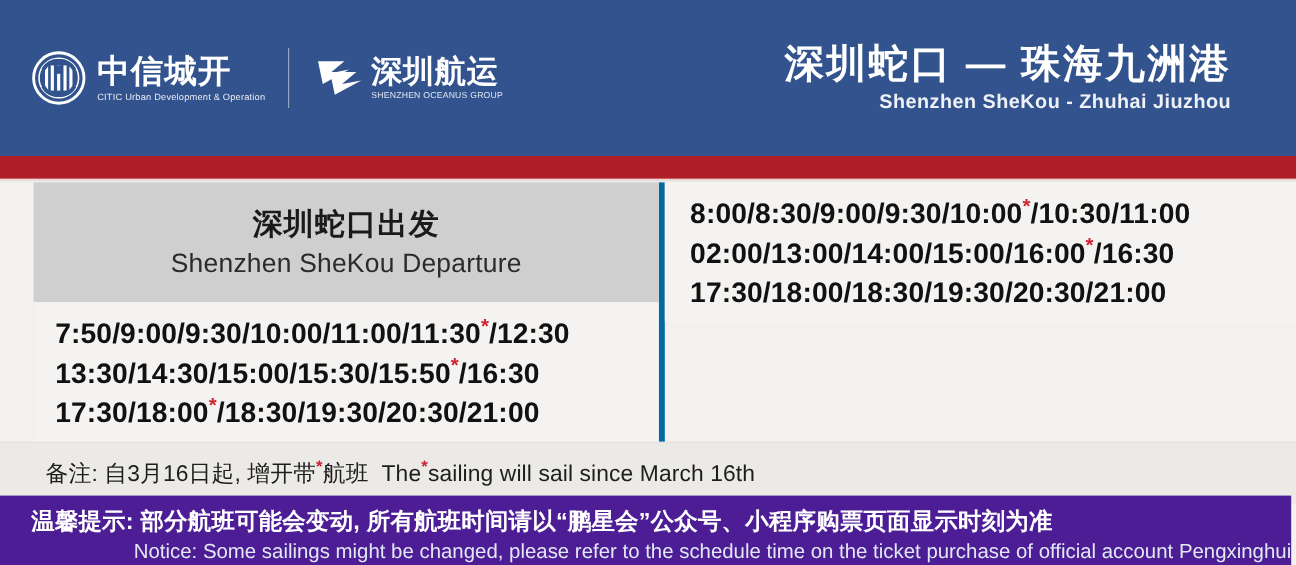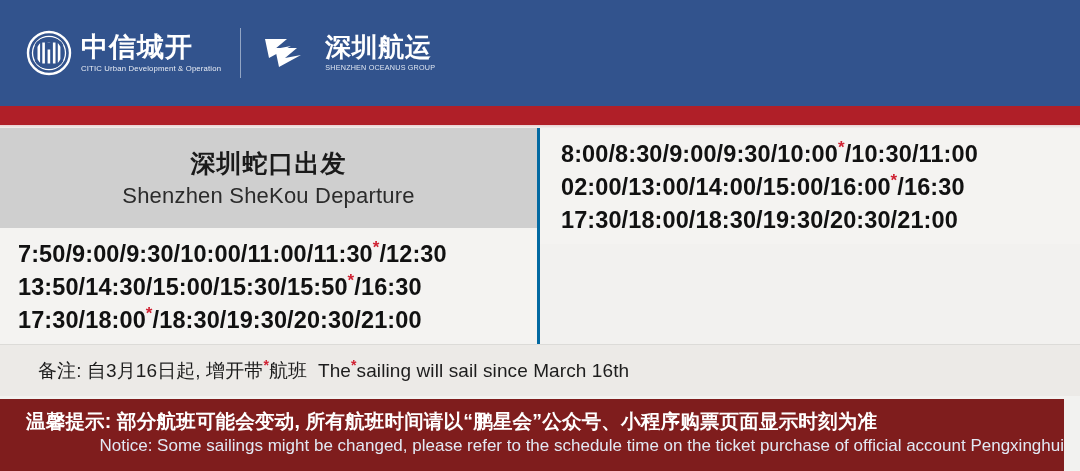--- a/index.html
+++ b/index.html
@@ -14,21 +14,21 @@
     position: relative;
     width: 1080px;
     height: 471px;
     overflow: hidden;
     background: #f2f2f0;
   }
 
   
   .header {
     position: relative;
-    height: 106px;
+    height: 130px;
     background: #32538d;
     display: flex;
     align-items: center;
     justify-content: space-between;
     box-sizing: border-box;
     padding: 0 46px 0 26px;
   }
   .brand-group {
     display: flex;
     align-items: center;
@@ -80,21 +80,21 @@
     display: flex;
     align-items: center;
   }
   .oceanus-mark {
     width: 44px;
     height: 40px;
     flex: 0 0 44px;
   }
   .oceanus-mark svg { display: block; }
   .oceanus-words {
-    margin-left: 20px;
+    margin-left: 4px;
     display: flex;
     flex-direction: column;
     justify-content: center;
   }
   .oceanus-cn {
     color: #ffffff;
     font-size: 26px;
     font-weight: bold;
     letter-spacing: 0.5px;
     line-height: 1.05;
@@ -145,21 +145,21 @@
     position: relative;
     background: #f2f1ef;
   }
   .table-row {
     display: flex;
   }
   .col {
     width: 540px;
     box-sizing: border-box;
   }
-  .col-left  { border-right: 3px solid #0369a1; }
+  .col-left  { border-right: 5px solid #0369a1; margin-left: 28px; }
 
   .head-cell {
     background: #cfcfcf;
     height: 100px;
     box-sizing: border-box;
     display: flex;
     flex-direction: column;
     align-items: center;
     justify-content: center;
     padding-top: 2px;
@@ -224,24 +224,24 @@
     white-space: nowrap;
   }
   .remark-text .ast {
     font-size: 14px;
   }
 
   
   .notice {
     position: absolute;
     left: 0;
-    right: 16px;
+    right: 4px;
     bottom: 0;
-    height: 72px;
-    background: #7f1d1d;
+    height: 58px;
+    background: #4c1d95;
     box-sizing: border-box;
     padding: 9px 0 0 26px;
   }
   .notice-cn {
     color: #ffffff;
     font-size: 19.5px;
     font-weight: bold;
     letter-spacing: 0.2px;
     line-height: 1.35;
     white-space: nowrap;
@@ -296,37 +296,41 @@
           </svg>
         </div>
         <div class="oceanus-words">
           <div class="oceanus-cn">深圳航运</div>
           <div class="oceanus-en">SHENZHEN OCEANUS GROUP</div>
         </div>
       </div>
 
     </div>
 
+    <div class="route-title">
+      <div class="route-cn">深圳蛇口 — 珠海九洲港</div>
+      <div class="route-en">Shenzhen SheKou - Zhuhai Jiuzhou</div>
+    </div>
 
   </div>
 
   <div class="red-bar"></div>
   <div class="red-bar-shadow"></div>
 
   <div class="table">
 
     <div class="table-row">
       <div class="col col-left">
         <div class="head-cell">
           <div class="head-cn">深圳蛇口出发</div>
           <div class="head-en">Shenzhen SheKou Departure</div>
         </div>
         <div class="times-cell" id="times-0">
             <div class="time-line"><span>7:50</span>/<span>9:00</span>/<span>9:30</span>/<span>10:00</span>/<span>11:00</span>/<span>11:30</span><span class="ast">*</span>/<span>12:30</span></div>
-            <div class="time-line"><span>13:50</span>/<span>14:30</span>/<span>15:00</span>/<span>15:30</span>/<span>15:50</span><span class="ast">*</span>/<span>16:30</span></div>
+            <div class="time-line"><span>13:30</span>/<span>14:30</span>/<span>15:00</span>/<span>15:30</span>/<span>15:50</span><span class="ast">*</span>/<span>16:30</span></div>
             <div class="time-line"><span>17:30</span>/<span>18:00</span><span class="ast">*</span>/<span>18:30</span>/<span>19:30</span>/<span>20:30</span>/<span>21:00</span></div>
           </div>
       </div>
       <div class="col col-right">
         <div class="times-cell" id="times-1">
             <div class="time-line"><span>8:00</span>/<span>8:30</span>/<span>9:00</span>/<span>9:30</span>/<span>10:00</span><span class="ast">*</span>/<span>10:30</span>/<span>11:00</span></div>
             <div class="time-line"><span>02:00</span>/<span>13:00</span>/<span>14:00</span>/<span>15:00</span>/<span>16:00</span><span class="ast">*</span>/<span>16:30</span></div>
             <div class="time-line"><span>17:30</span>/<span>18:00</span>/<span>18:30</span>/<span>19:30</span>/<span>20:30</span>/<span>21:00</span></div>
           </div>
       </div>

